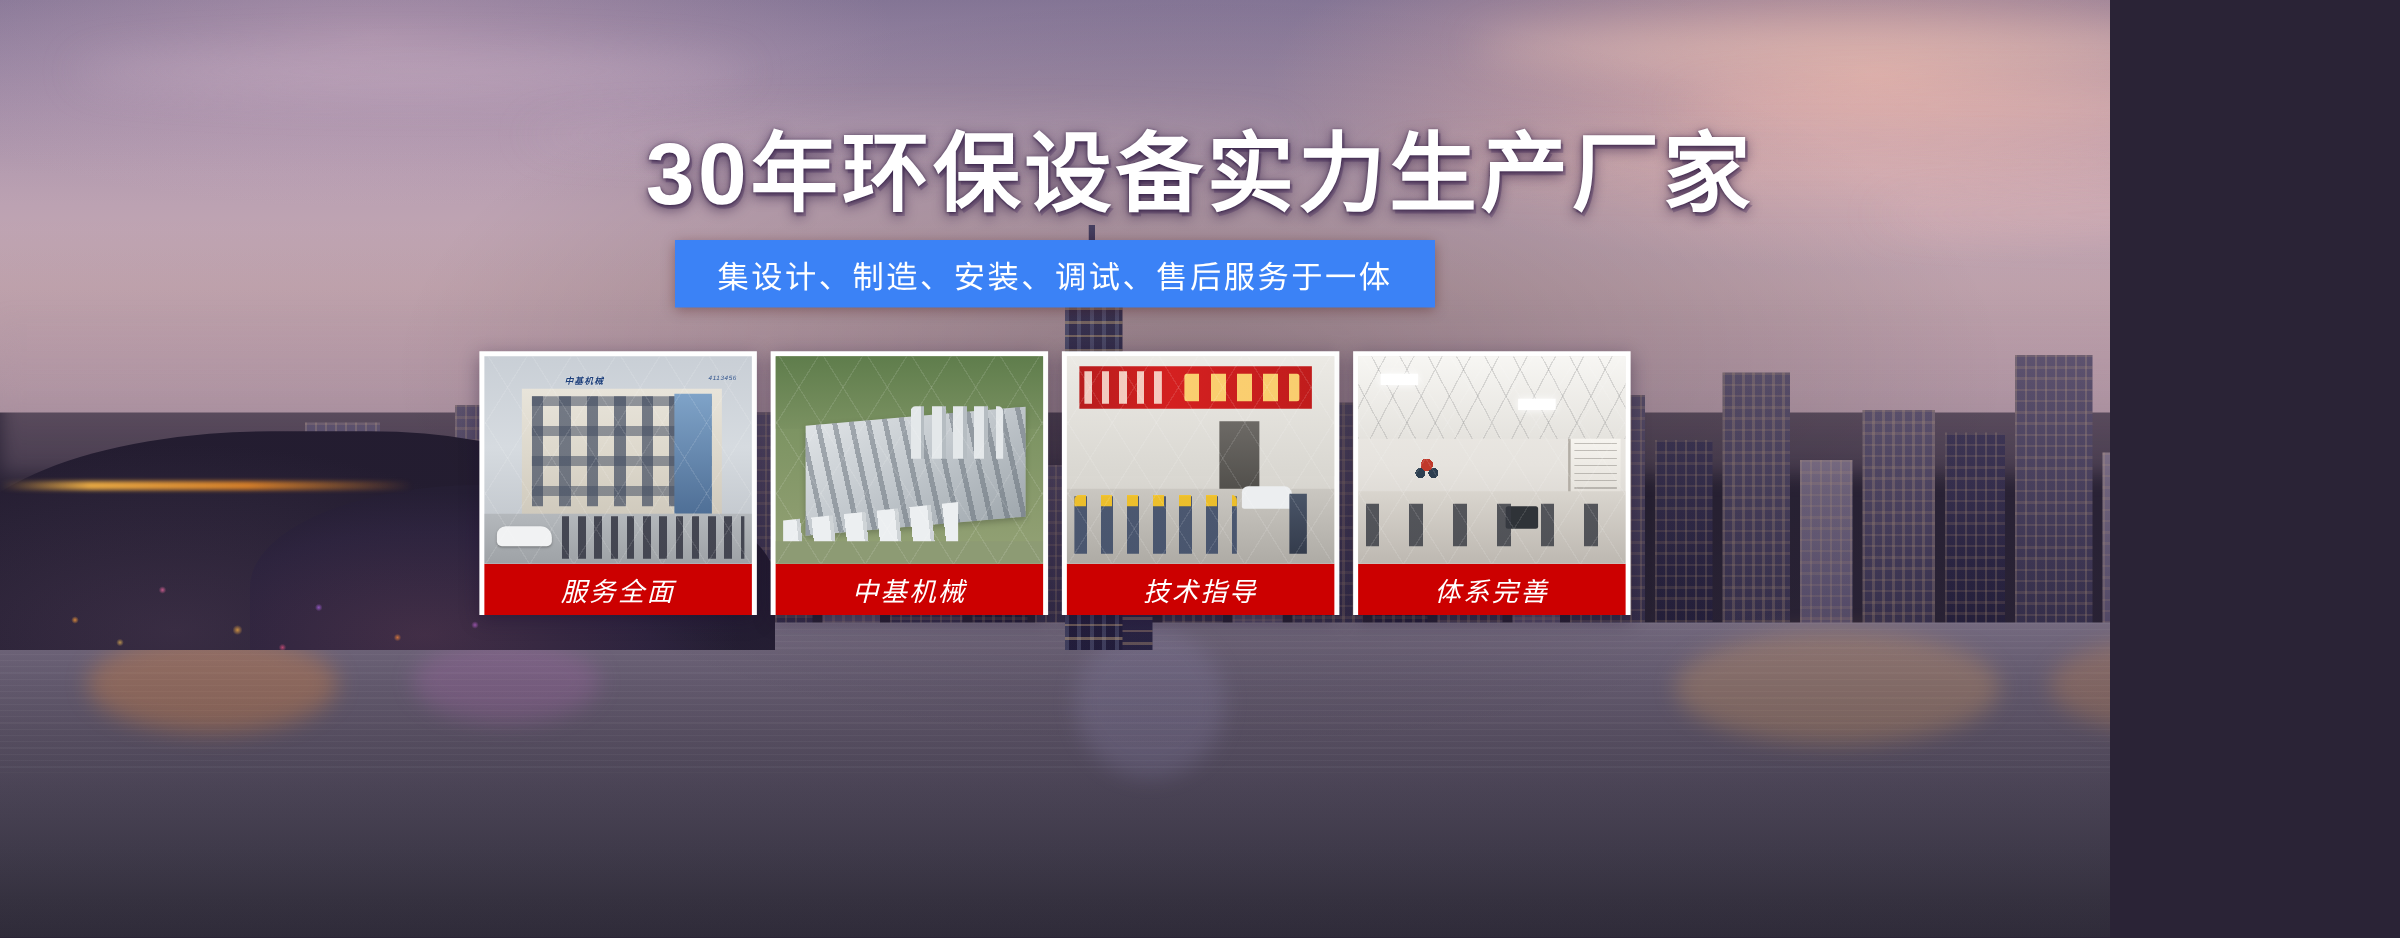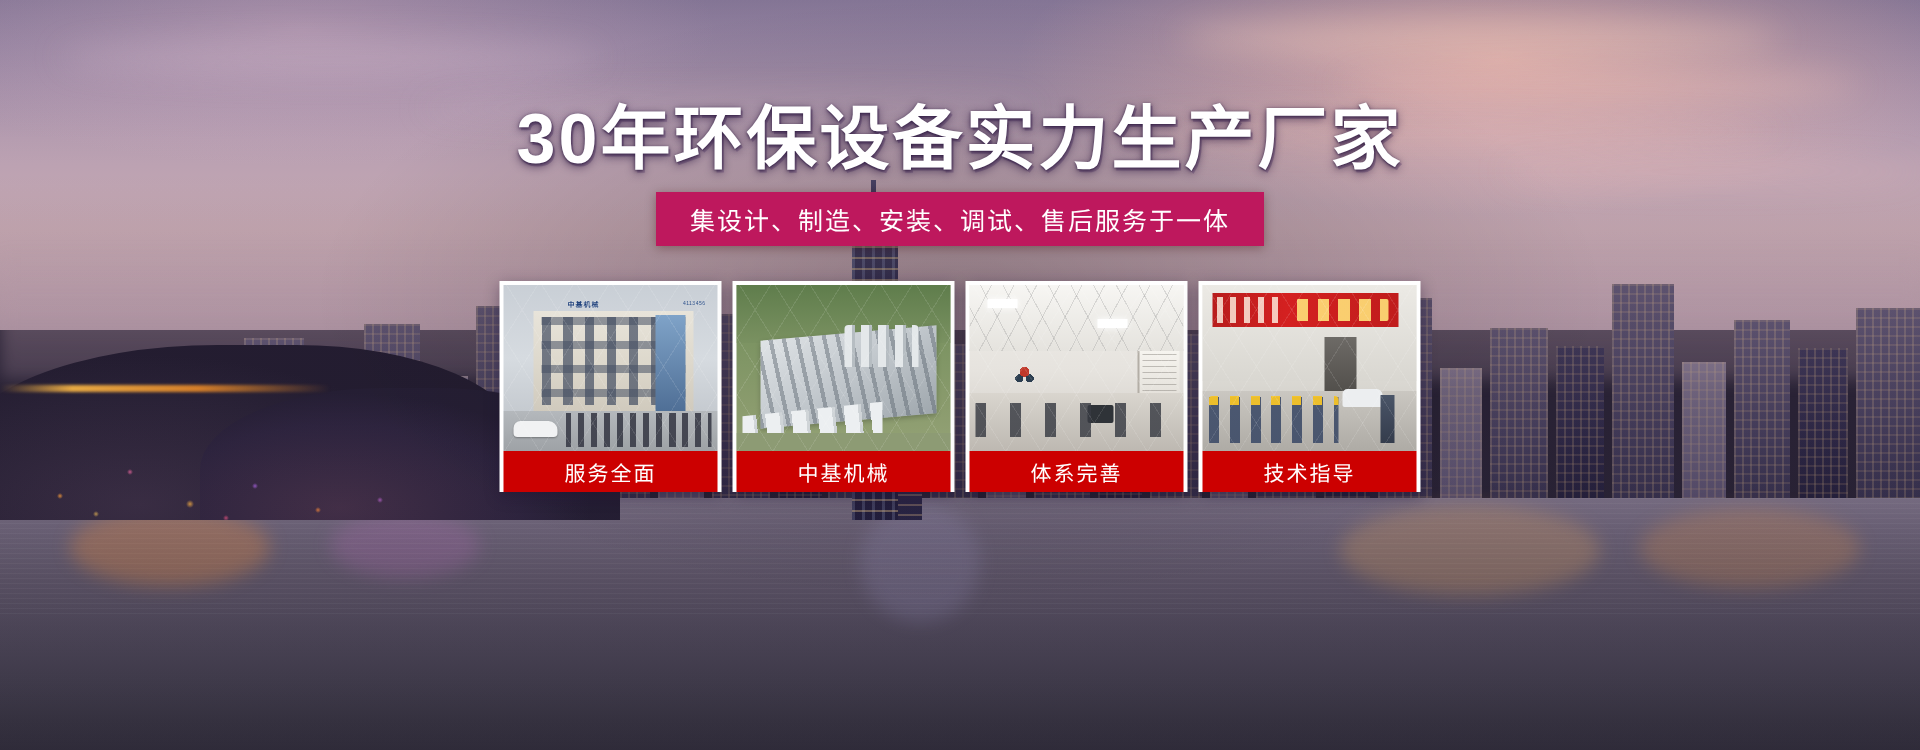--- a/index.html
+++ b/index.html
@@ -6,21 +6,21 @@
 
   body {
     width:1920px; height:750px;
     overflow:hidden;
     font-family:"Liberation Sans","DejaVu Sans",sans-serif;
     background:#2a2336;
   }
 
   .banner {
     position:relative;
-    width:1920px; height:750px;
+    width:1688px; height:750px;
     overflow:hidden;
   }
 
   
   .bg-sky {
     position:absolute; left:0; top:0; width:1920px; height:330px;
     background:
       radial-gradient(ellipse 780px 250px at 1500px 60px, rgba(250,190,175,.72) 0%, rgba(250,190,175,0) 62%),
       radial-gradient(ellipse 640px 210px at 300px 30px, rgba(212,178,198,.55) 0%, rgba(212,178,198,0) 65%),
       linear-gradient(180deg,
@@ -171,31 +171,31 @@
     letter-spacing:3px; line-height:1;
     text-shadow:
       0 3px 10px rgba(40,20,60,.65),
       0 1px 3px rgba(40,20,60,.8),
       2px 3px 0 rgba(90,60,110,.35);
     white-space:nowrap;
   }
 
   .subtitle-bar {
     position:absolute; left:50%; transform:translateX(-50%); top:192px;
-    background:#be185d;
+    background:#3b82f6;
     padding:9px 34px;
     font-size:25px; color:#ffffff; letter-spacing:2px;
     white-space:nowrap;
     box-shadow:0 2px 10px rgba(60,0,0,.35);
   }
 
   
   .cards {
     position:absolute; left:50%; transform:translateX(-50%); top:281px;
-    display:flex; gap:11px;
+    display:flex; gap:11px;font-style:italic;
   }
   .card {
     width:222px;
     background:#ffffff;
     padding:4px 4px 0 4px;
     box-shadow:0 4px 14px rgba(30,14,48,.40);
   }
   .card-photo {
     width:214px; height:166px;
     position:relative; overflow:hidden;
@@ -484,45 +484,45 @@
           <div class="p2-plant"></div>
           <div class="p2-silos"></div>
           <div class="p2-roofs"></div>
           <div class="p2-road"></div>
           <div class="wm"></div>
         </div>
         <div class="card-label">中基机械</div>
       </div>
 
       <div class="card">
-        <div class="card-photo p3">
-          <div class="p3-ceiling"></div>
-          <div class="p3-lamp a"></div>
-          <div class="p3-lamp b"></div>
-          <div class="p3-wallart"></div>
-          <div class="p3-window"></div>
-          <div class="p3-desks"></div>
-          <div class="p3-monitor"></div>
-          <div class="p3-people"></div>
-          <div class="wm"></div>
-        </div>
-        <div class="card-label">体系完善</div>
-      </div>
-
-      <div class="card">
         <div class="card-photo p4">
           <div class="p4-wall"></div>
           <div class="p4-redban"></div>
           <div class="p4-banleft"></div>
           <div class="p4-door"></div>
           <div class="p4-floor"></div>
           <div class="p4-van"></div>
           <div class="p4-workers"></div>
           <div class="p4-hats"></div>
           <div class="p4-lead"></div>
           <div class="wm"></div>
         </div>
         <div class="card-label">技术指导</div>
       </div>
 
+      <div class="card">
+        <div class="card-photo p3">
+          <div class="p3-ceiling"></div>
+          <div class="p3-lamp a"></div>
+          <div class="p3-lamp b"></div>
+          <div class="p3-wallart"></div>
+          <div class="p3-window"></div>
+          <div class="p3-desks"></div>
+          <div class="p3-monitor"></div>
+          <div class="p3-people"></div>
+          <div class="wm"></div>
+        </div>
+        <div class="card-label">体系完善</div>
+      </div>
+
     </div>
   </div>
 </div>
 
 </body></html>

